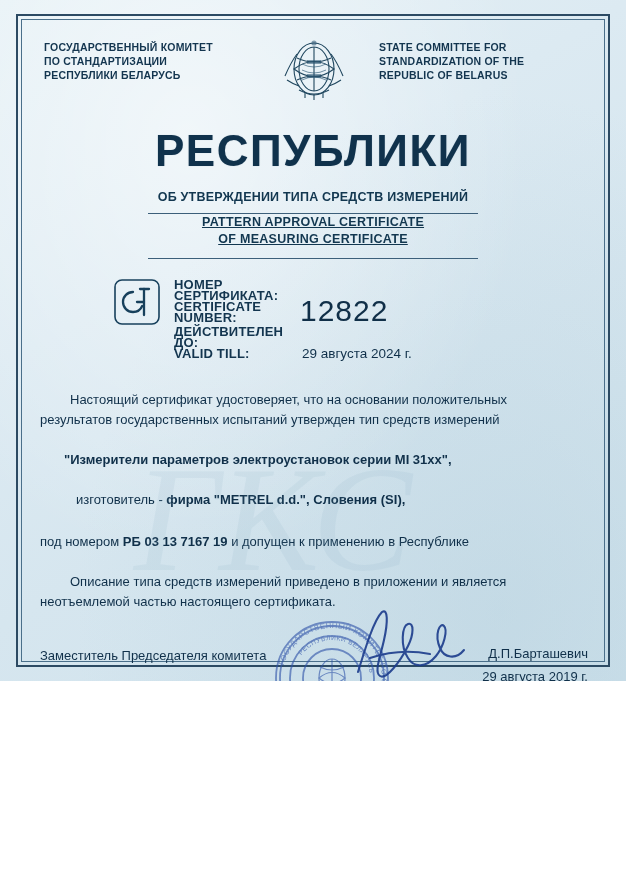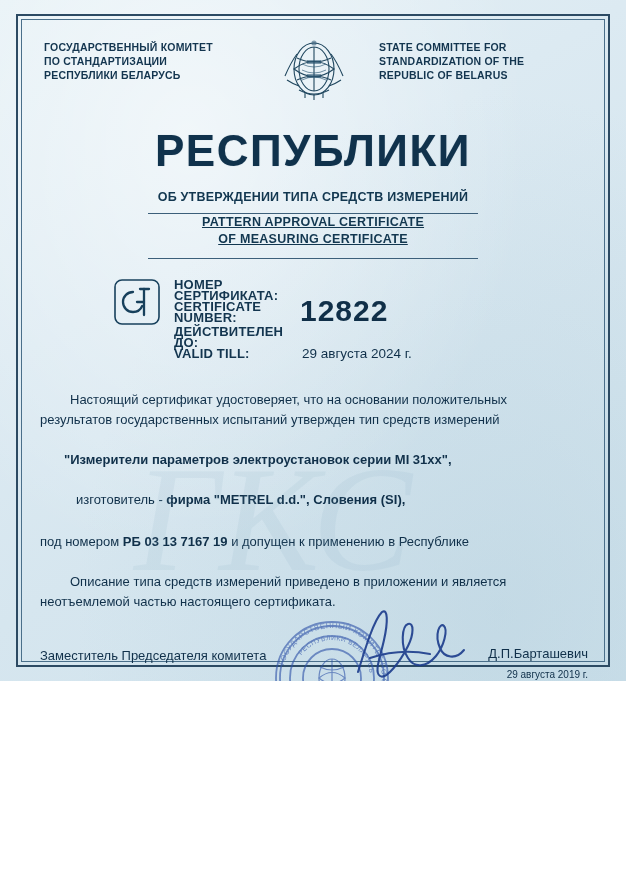--- a/index.html
+++ b/index.html
@@ -142,21 +142,21 @@
     width: 118px;
     font-size: 13px;
     font-weight: bold;
     line-height: 11px;
     letter-spacing: 0.2px;
     padding-bottom: 3px;
     color: #13354f;
   }
   .certvalue-num {
     font-size: 30px;
-    font-weight: bold;
+    font-weight: normal;
     line-height: 30px;
     letter-spacing: 1px;
     color: #102f48;
     padding-left: 8px;
   }
   .certvalue-date {
     font-size: 13.5px;
     line-height: 15px;
     color: #10304a;
     padding-left: 10px;
@@ -191,21 +191,21 @@
     padding: 0 8px 0 10px;
     display: flex;
     justify-content: space-between;
     align-items: flex-start;
     font-size: 13px;
     color: #10304a;
     position: relative;
   }
   .sign-left { padding-top: 2px; }
   .sign-right { text-align: right; }
-  .sign-date { margin-top: 8px; font-size: 10px; }
+  .sign-date { margin-top: 8px; font-size: 13px; }
 
   
   .stamp {
     position: absolute;
     left: 268px;
     top: 614px;
     width: 128px;
     height: 128px;
     opacity: 0.72;
     pointer-events: none;

